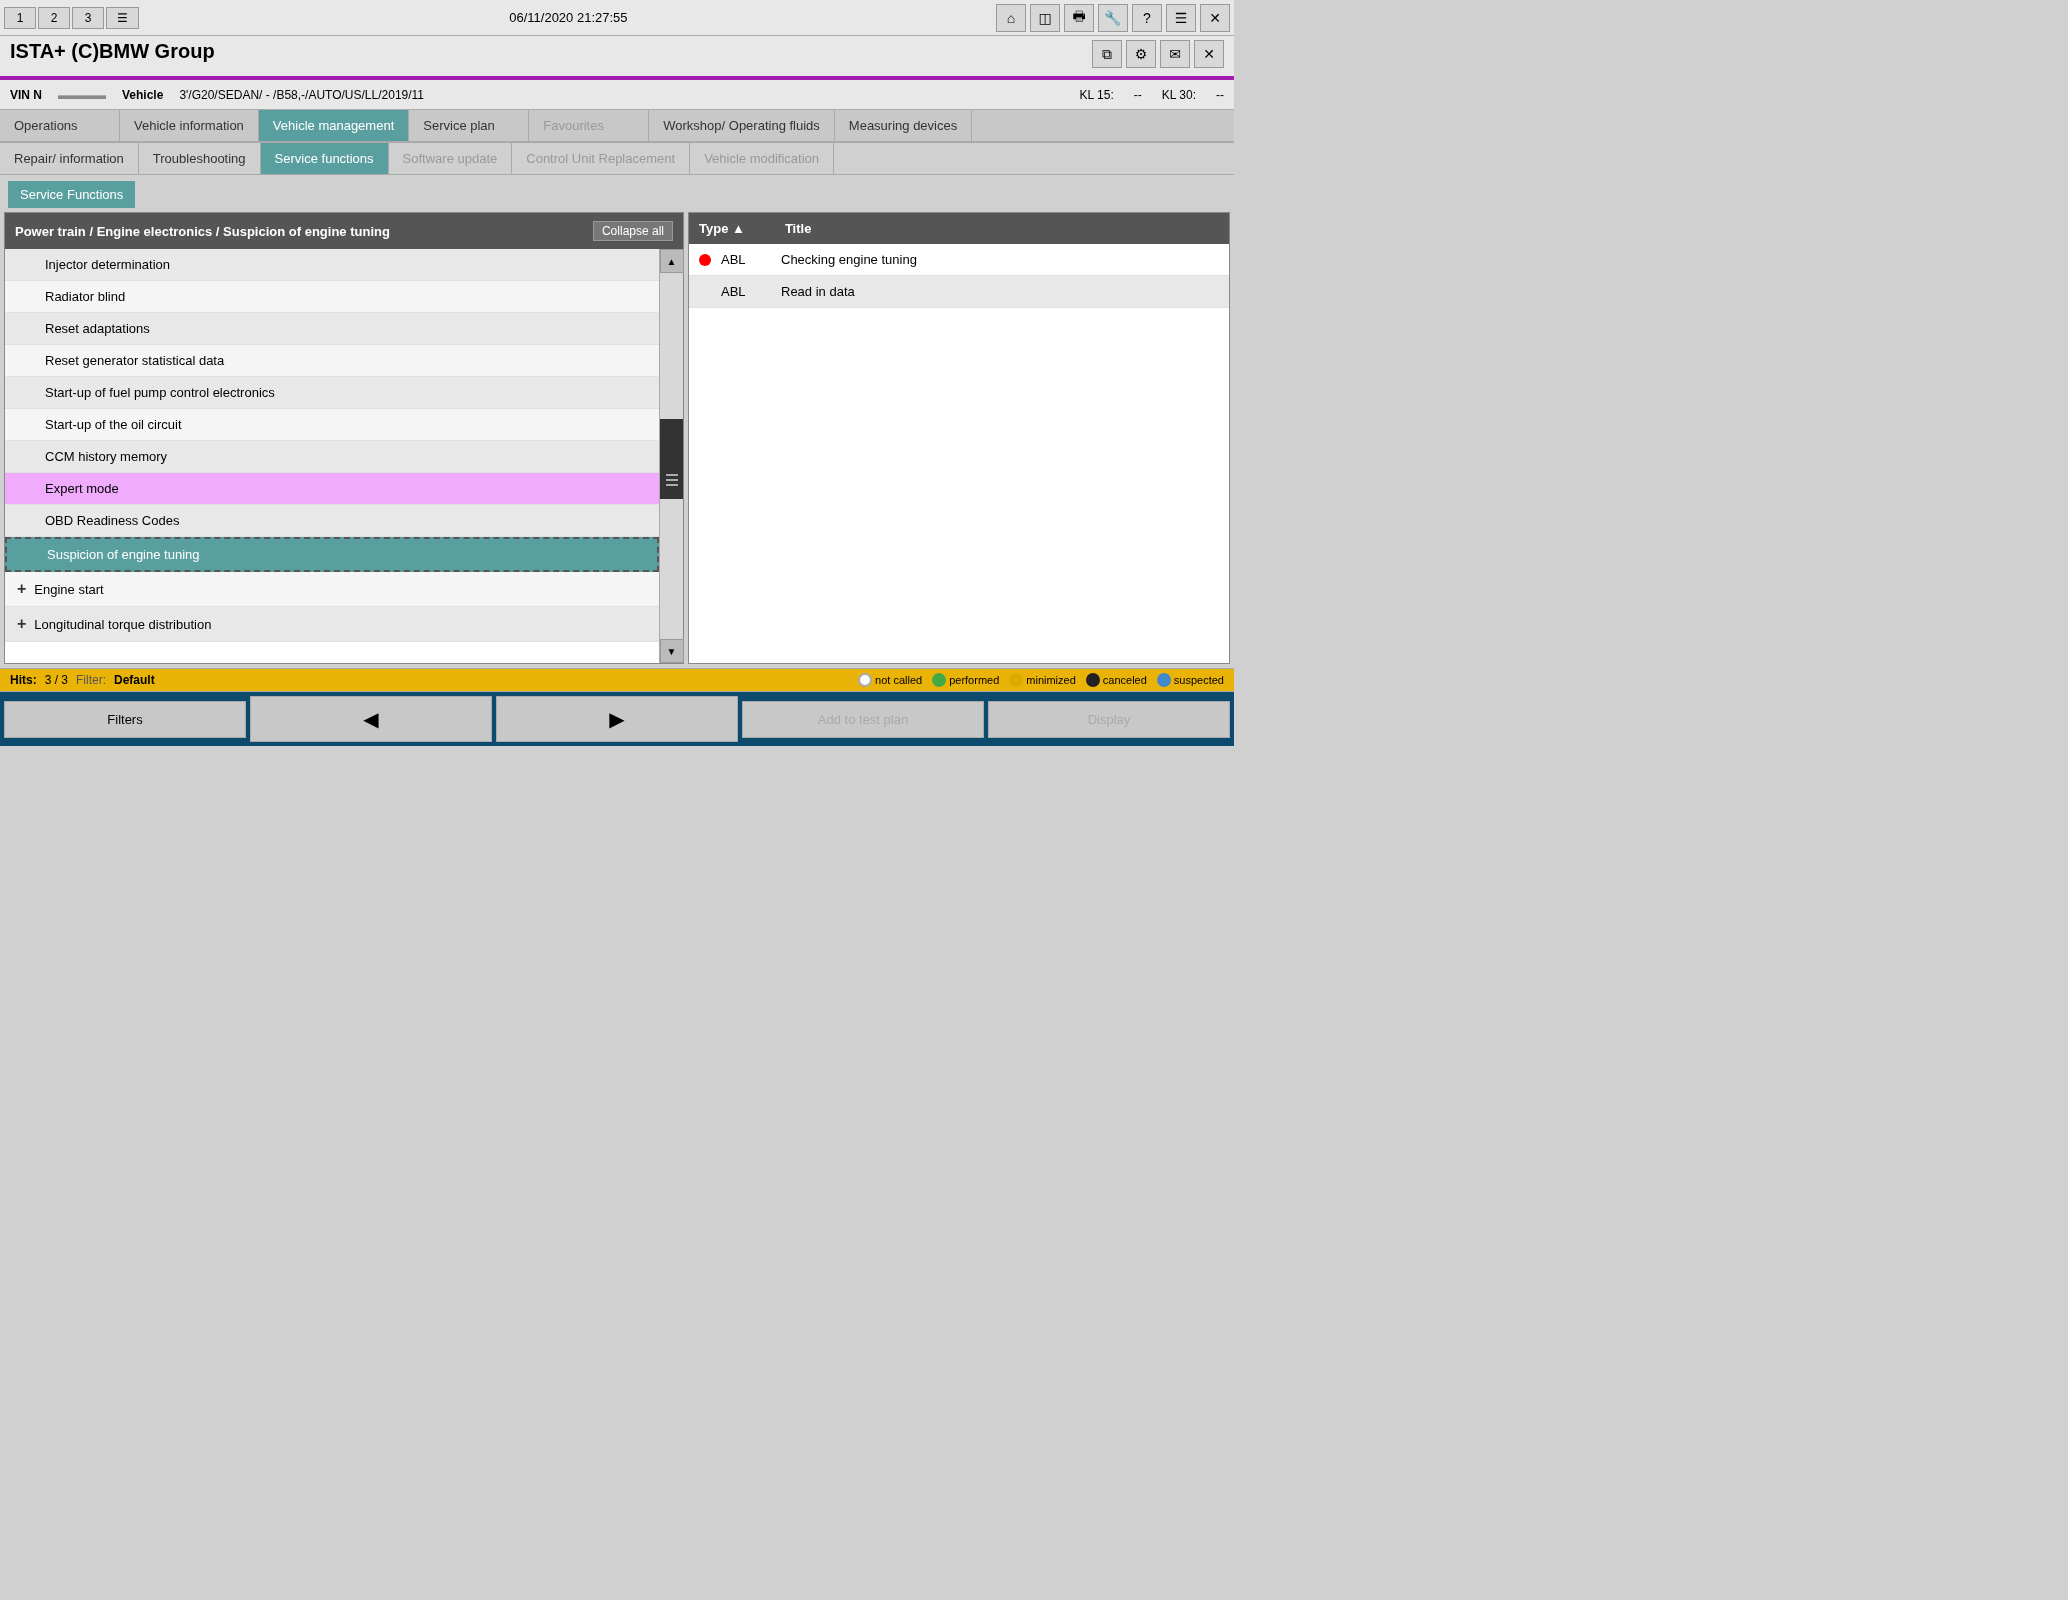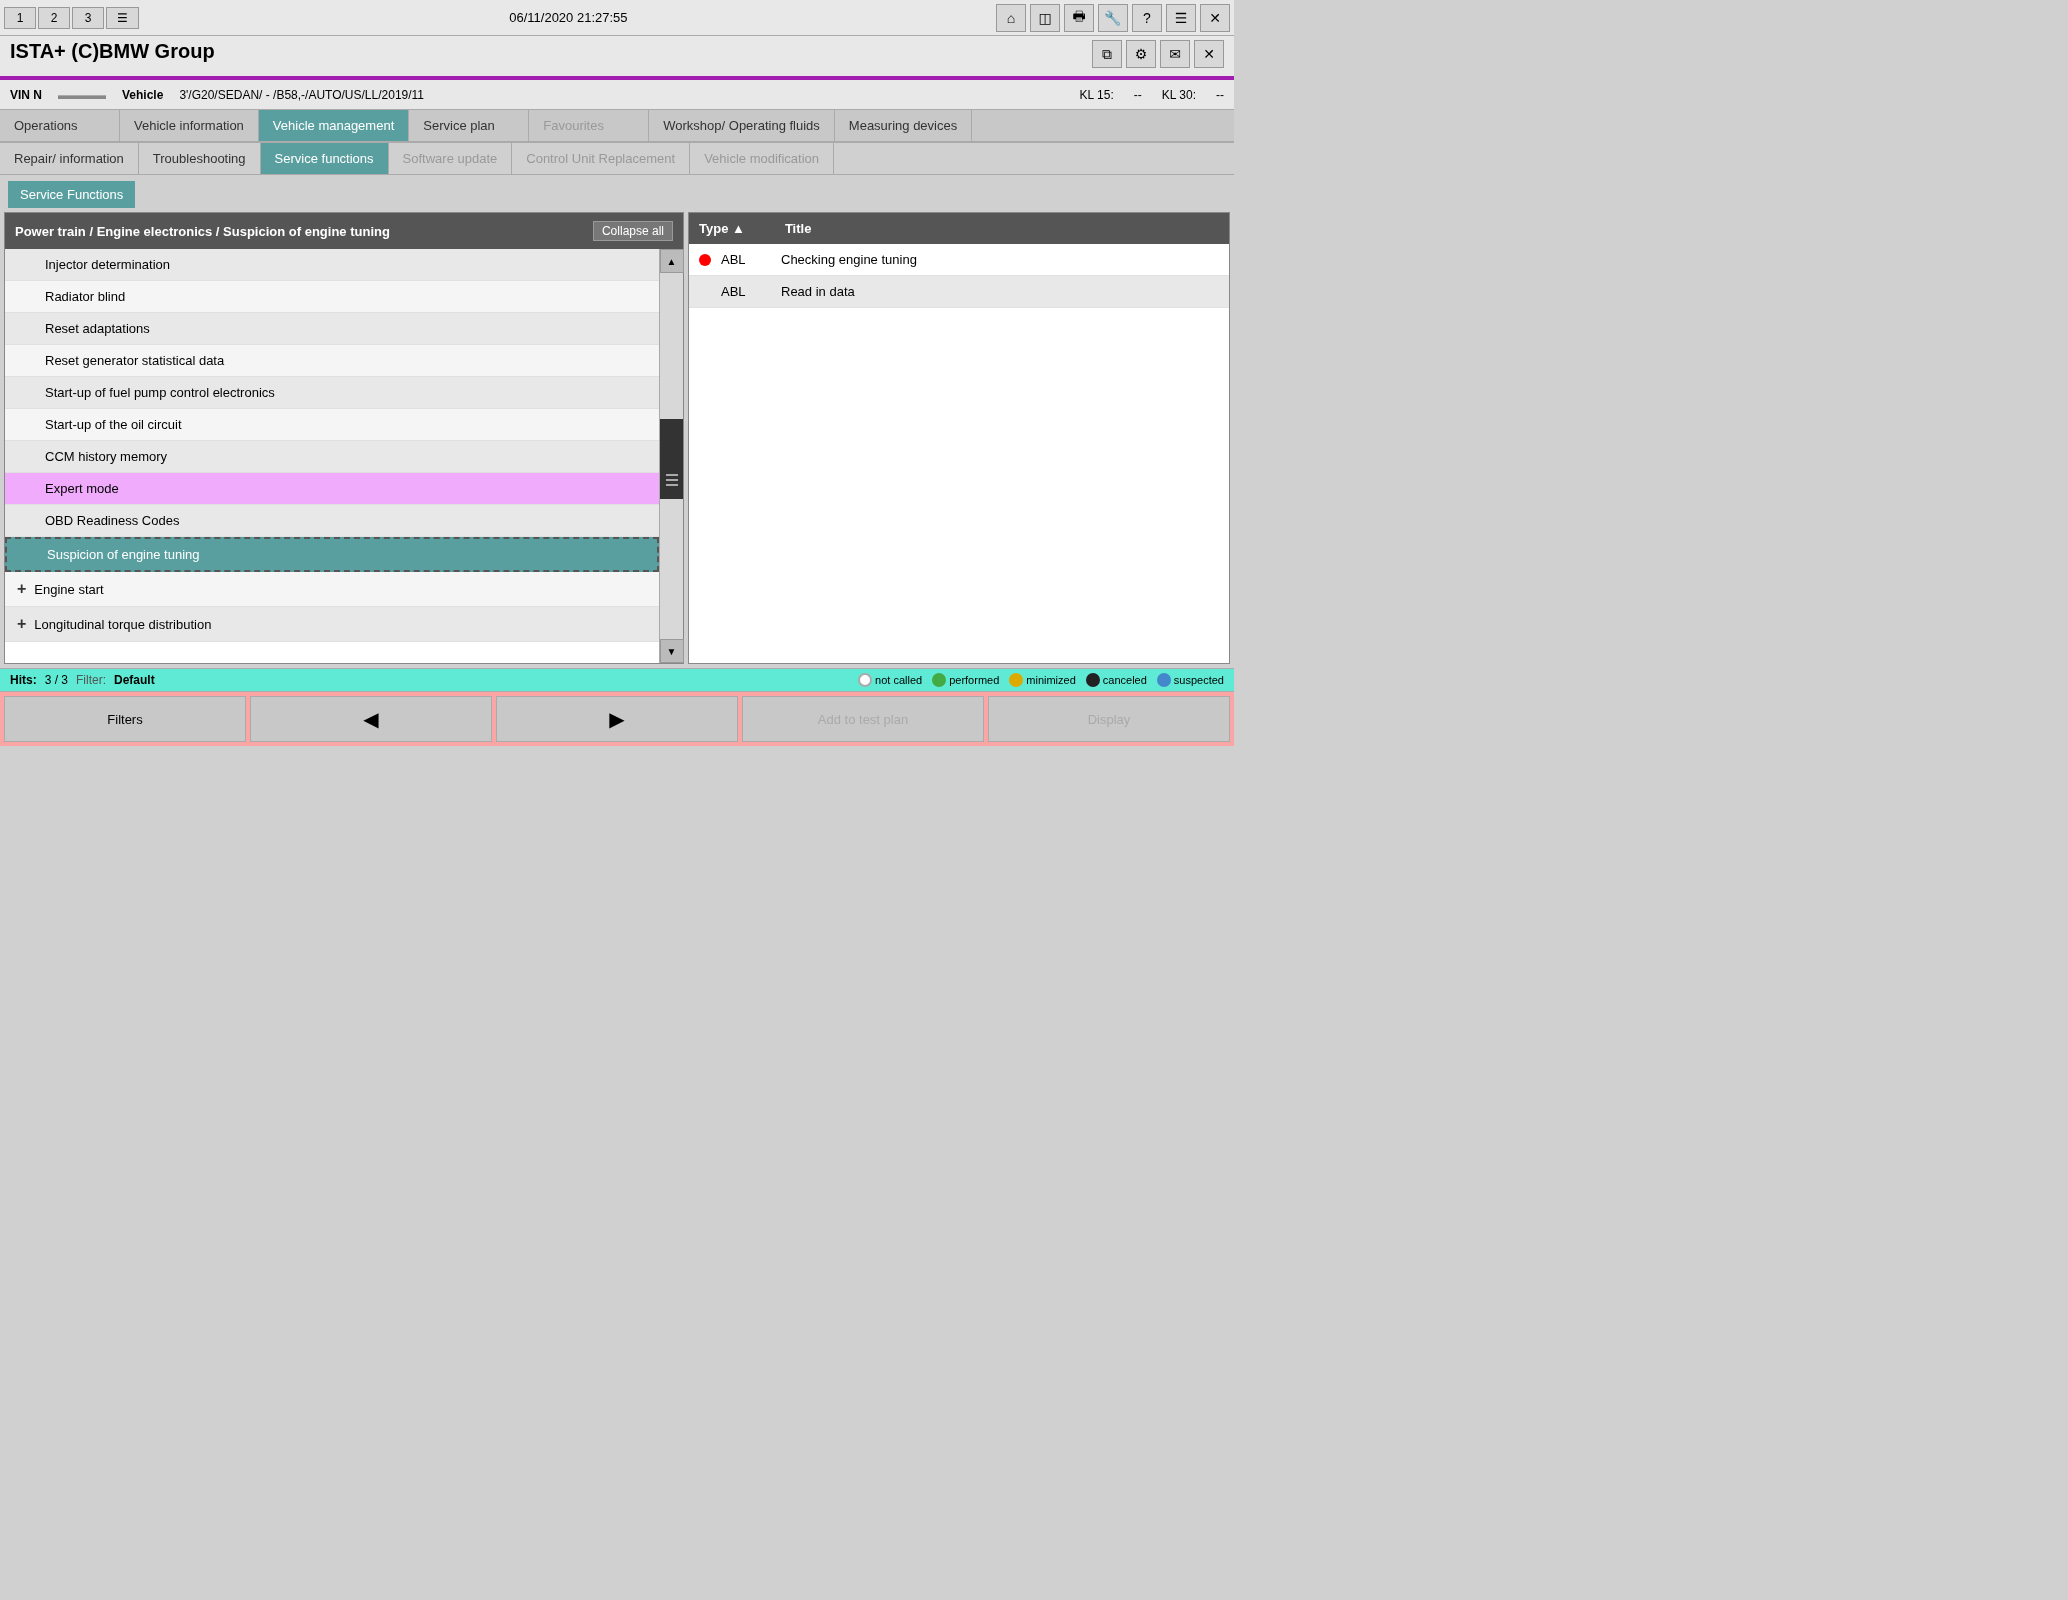--- a/index.html
+++ b/index.html
@@ -298,21 +298,21 @@
     }
     .dot-red { background: red; }
     .dot-none { width: 12px; }
     .type-label {
       min-width: 50px;
       font-size: 13px;
     }
 
     
     .status-bar {
-      background: #5eead4;
+      background: #eab308;
       border-top: 1px solid #aaa;
       padding: 4px 10px;
       font-size: 12px;
       display: flex;
       align-items: center;
       gap: 8px;
     }
     .status-legend {
       margin-left: auto;
       display: flex;
@@ -333,24 +333,25 @@
     }
     .legend-dot.white { background: white; }
     .legend-dot.green { background: #44aa44; border-color: #44aa44; }
     .legend-dot.yellow { background: #ddaa00; border-color: #ddaa00; }
     .legend-dot.black { background: #222; border-color: #222; }
     .legend-dot.blue { background: #4488cc; border-color: #4488cc; }
 
     
     .bottom-toolbar {
       display: flex;
-      background: #fca5a5;
+      background: #0c4a6e;
       border-top: 1px solid #aaa;
       padding: 4px;
       gap: 4px;
+      align-items: center;
     }
     .toolbar-btn {
       flex: 1;
       padding: 10px 8px;
       background: #c8c8c8;
       border: 1px solid #aaa;
       cursor: pointer;
       font-size: 13px;
       text-align: center;
     }

